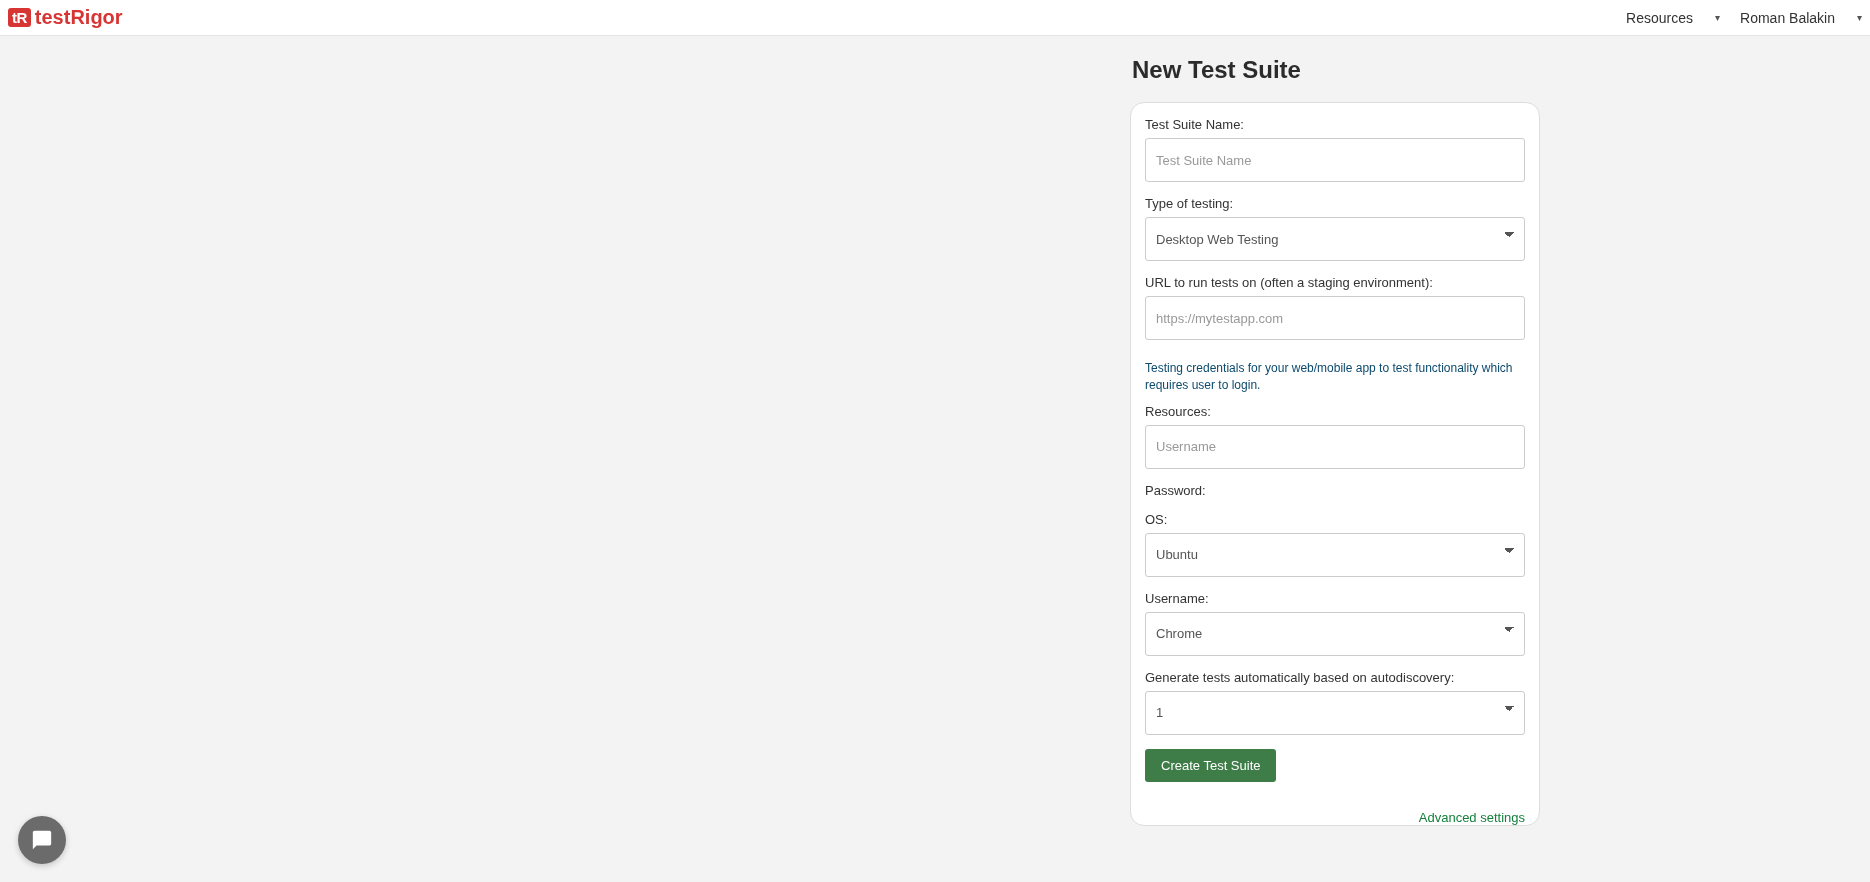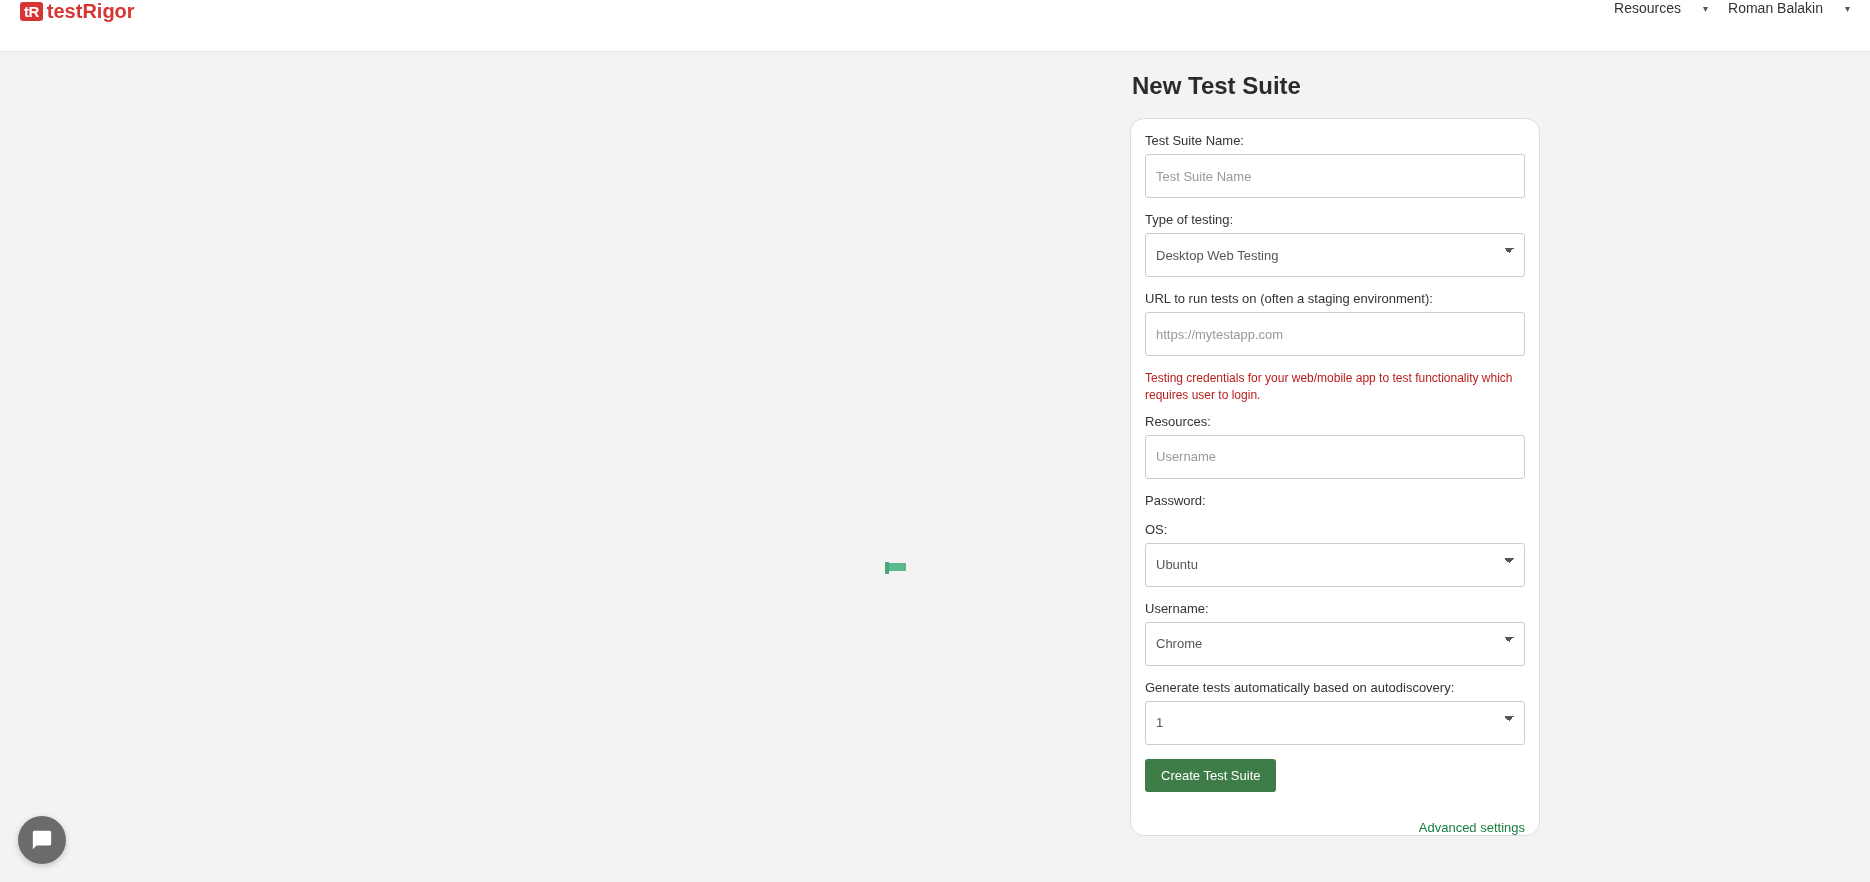--- a/index.html
+++ b/index.html
@@ -5,25 +5,25 @@
     * { box-sizing: border-box; margin: 0; padding: 0; }
     body {
       font-family: -apple-system, BlinkMacSystemFont, "Segoe UI", Helvetica, Arial, sans-serif;
       background: #f3f3f3;
       color: #333;
       font-size: 14px;
     }
     .top-nav {
       background: #fff;
       border-bottom: 1px solid #e5e5e5;
-      height: 52px;
-      display: flex;
-      align-items: flex-start;
+      height: 36px;
+      display: flex;
+      align-items: center;
       justify-content: space-between;
-      padding: 0 20px;
+      padding: 0 8px;
     }
     .logo {
       display: flex;
       align-items: center;
       gap: 4px;
       font-weight: 700;
       font-size: 20px;
       color: #d73534;
     }
     .logo-badge {
@@ -51,21 +51,21 @@
       align-items: center;
       gap: 22px;
     }
     .caret {
       font-size: 10px;
       color: #555;
     }
     .page-wrap {
       display: flex;
       justify-content: center;
-      align-items: center;
+      align-items: flex-end;
       padding-top: 20px;
       width: 100%;
     }
     .left-col {
       width: 800px;
       position: relative;
     }
     .pin-mark {
       position: absolute;
       left: 555px;
@@ -130,23 +130,23 @@
       appearance: none;
       -webkit-appearance: none;
       background-image: linear-gradient(45deg, transparent 50%, #555 50%), linear-gradient(135deg, #555 50%, transparent 50%);
       background-position: calc(100% - 15px) 14px, calc(100% - 10px) 14px;
       background-size: 5px 5px, 5px 5px;
       background-repeat: no-repeat;
       padding-right: 28px;
     }
     .hint {
       font-size: 12px;
-      color: #b91c1c;
+      color: #0c4a6e;
       line-height: 1.4;
-      margin: 14px 0 10px 0;
+      margin: 20px 0 10px 0;
     }
     .btn-create {
       background: #3e7c48;
       color: #fff;
       border: none;
       border-radius: 3px;
       padding: 9px 16px;
       font-size: 13px;
       cursor: pointer;
     }

